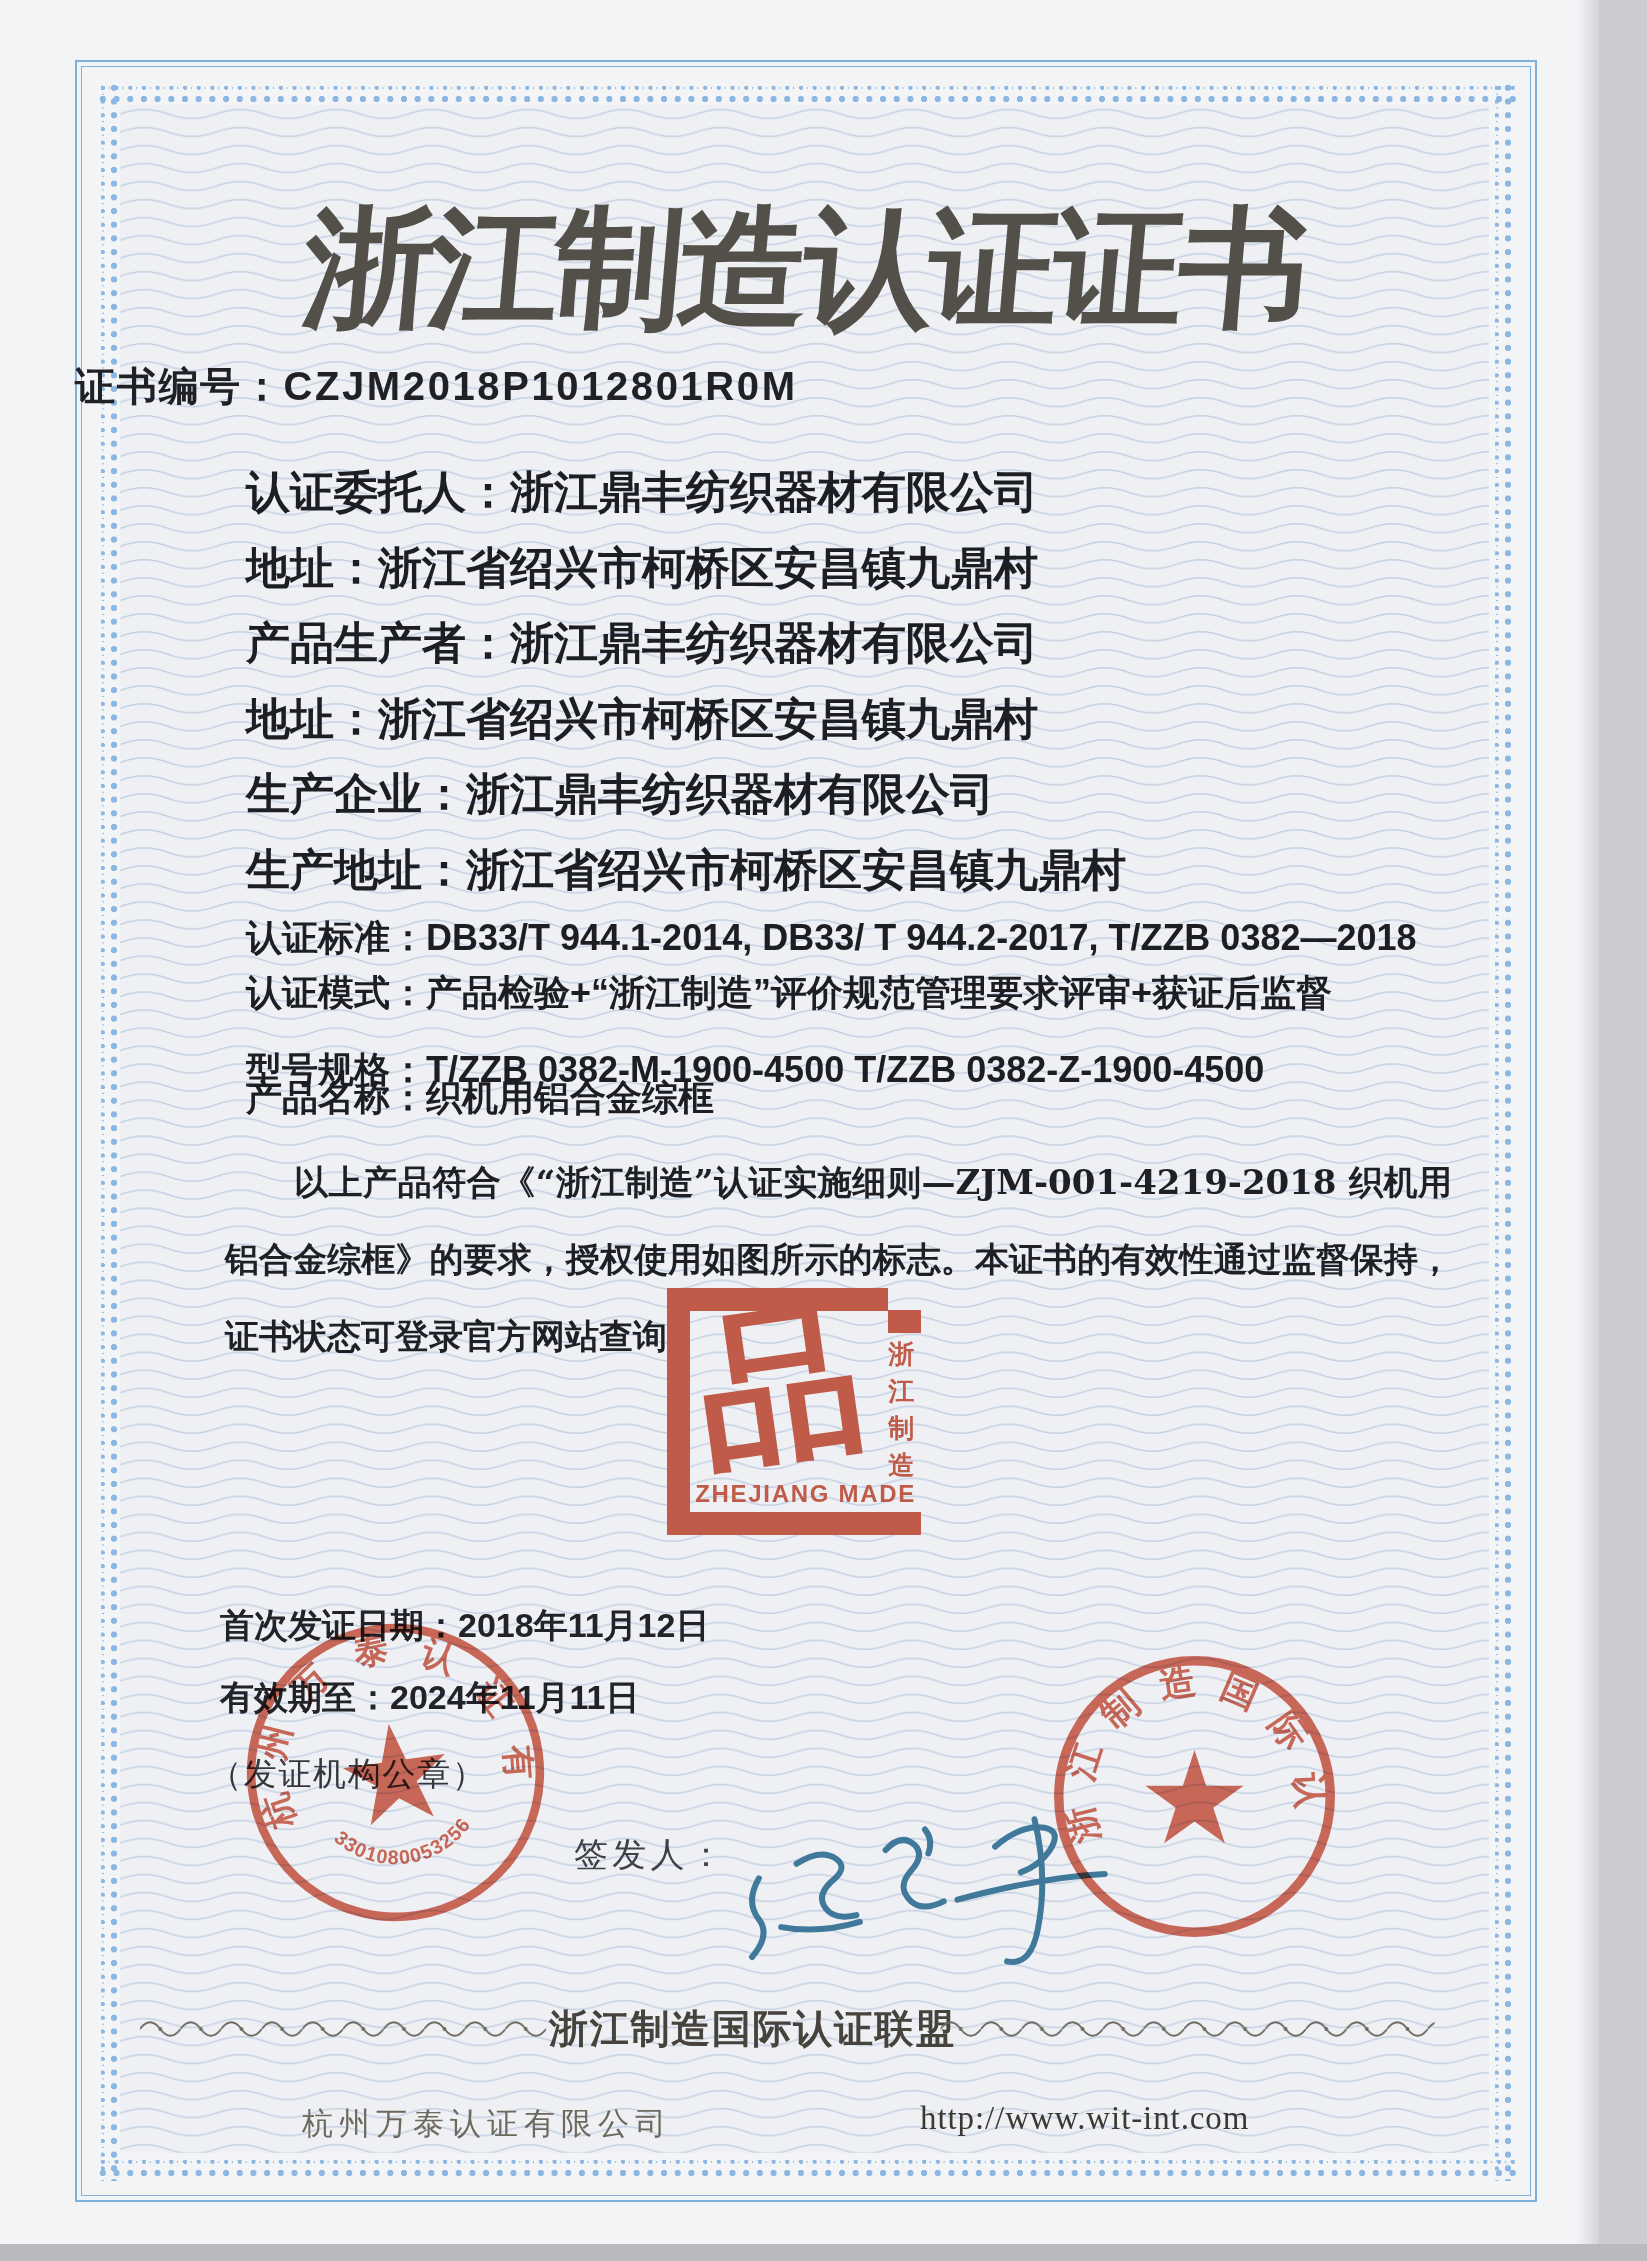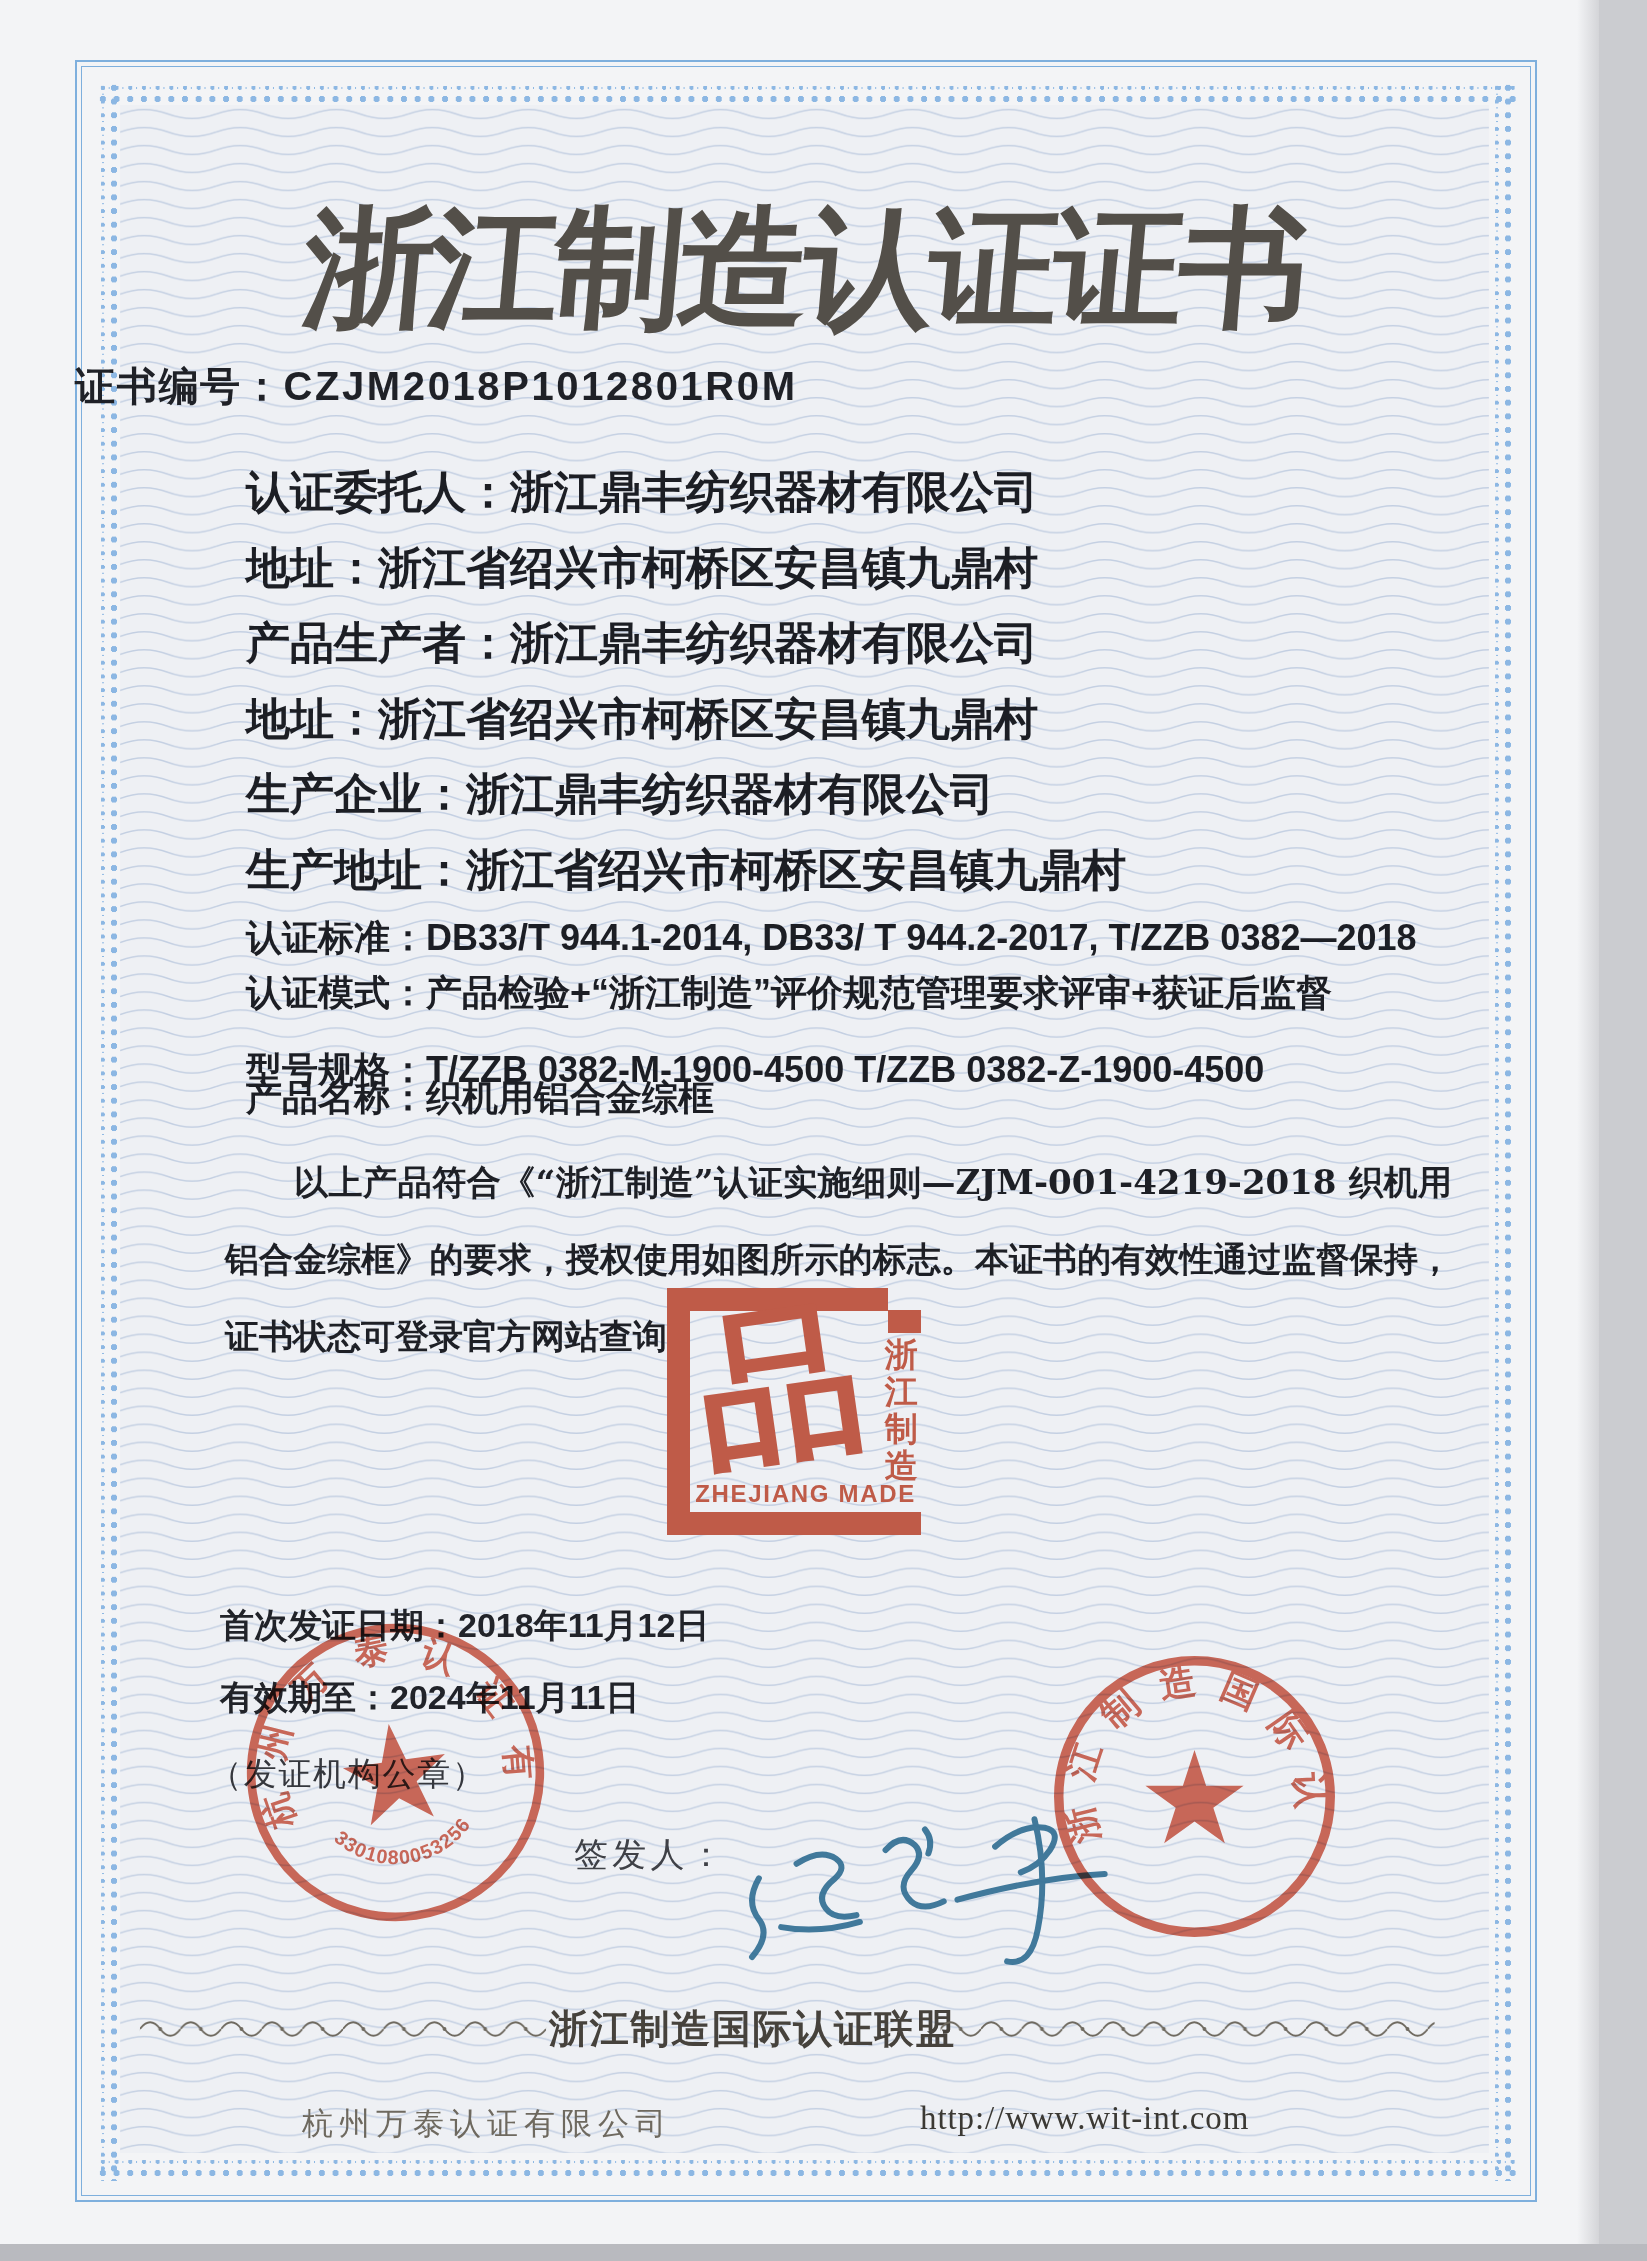--- a/index.html
+++ b/index.html
@@ -65,22 +65,22 @@
   .logo{left:667px;top:1288px;width:254px;height:247px;}
   .logo .bar{position:absolute;background:#bf5b48;}
   .logo-bar-left{left:0;top:0;width:23px;height:100%;}
   .logo-bar-top{left:0;top:0;width:221px;height:23px;}
   .logo-bar-corner{right:0;top:22px;width:33px;height:23px;}
   .logo-bar-bottom{left:0;bottom:0;width:100%;height:23px;}
   .logo-glyph{position:absolute;left:13.7px;top:10.3px;width:197px;text-align:center;
     font-family:"DejaVu Serif", serif;font-weight:bold;font-size:165px;line-height:172px;
     color:#bf5b48;transform:rotate(-8deg);}
   .logo-vert{position:absolute;right:1.7px;top:48px;width:36px;
-    font-size:33px;line-height:37px;font-weight:bold;color:#bf5b48;
-    text-align:center;word-break:break-all;}
+    font-size:26px;line-height:37px;font-weight:bold;color:#bf5b48;
+    text-align:center;word-break:break-all;font-family:Liberation Serif, serif;}
   .logo-caption{position:absolute;left:23px;right:5.1px;bottom:26.6px;text-align:right;
     font-size:24px;font-weight:bold;letter-spacing:1.7px;color:#bf5b48;margin-top:44px;}
 
   
   .issue-row{left:220px;font-size:34px;font-weight:700;color:#212329;white-space:nowrap;}
   .seal-note{left:209px;top:1752px;font-size:33px;font-weight:400;
     font-family:"DejaVu Serif", serif;color:#35373d;letter-spacing:1.7px;}
   .signer{left:558px;top:1832px;font-size:34px;font-weight:400;
     font-family:"DejaVu Serif", serif;color:#3f4147;letter-spacing:4.3px;margin-left:16px;}
 

